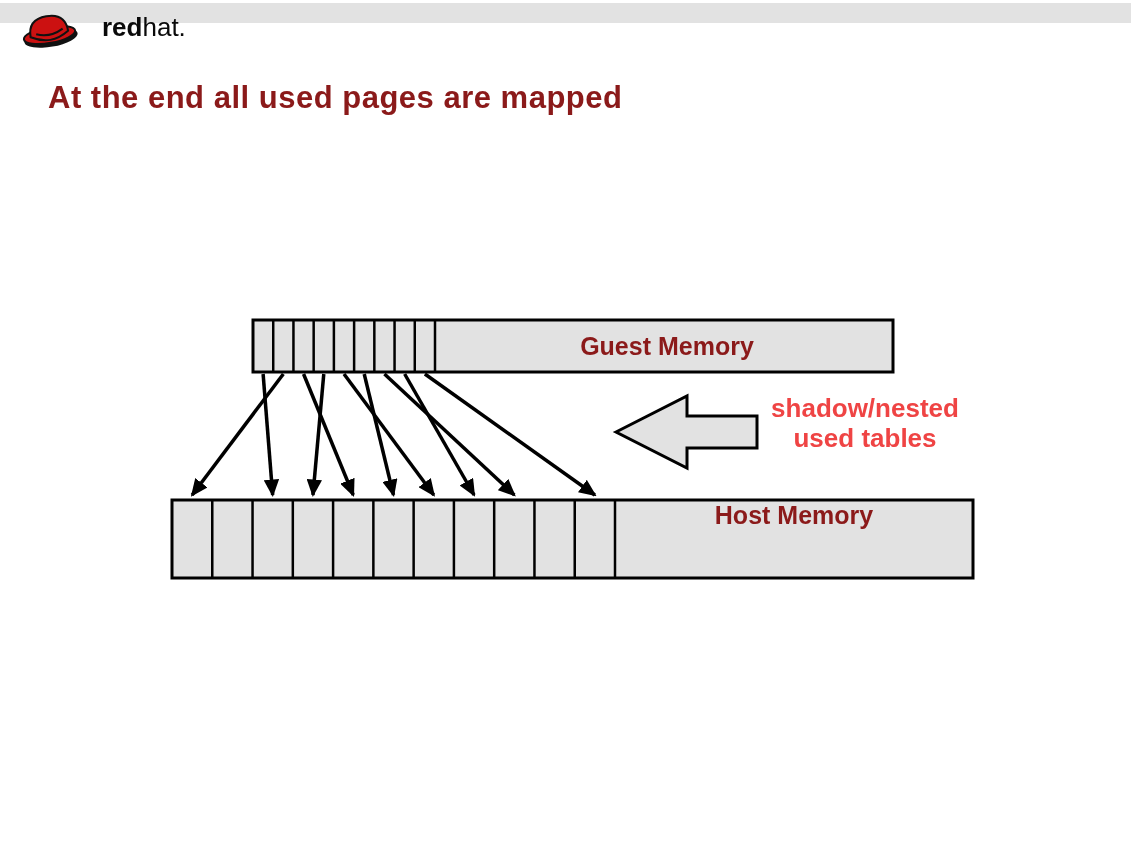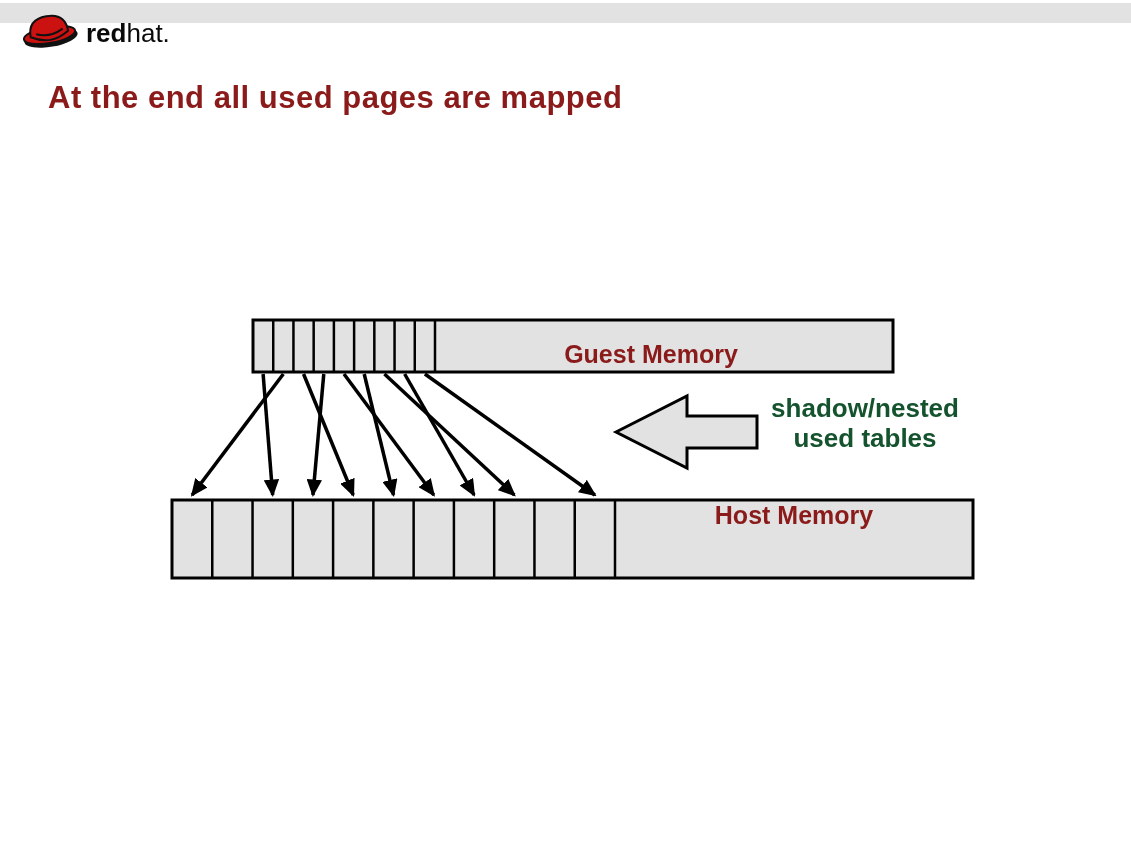--- a/index.html
+++ b/index.html
@@ -7,44 +7,44 @@
     width:1131px;height:848px;position:relative;overflow:hidden;
     background:#ffffff;
     font-family:"Liberation Sans","DejaVu Sans",sans-serif;
   }
   .top-band{
     position:absolute;left:0;top:3px;width:1131px;height:20px;
     background:var(--band-gray,#e2e2e2);
   }
   .logo{
     position:absolute;left:16px;top:8px;height:44px;
-    display:flex;align-items:center;gap:4px;
+    display:flex;align-items:flex-start;gap:20px;
   }
   .logo .wordmark{
     font-size:26px;color:#0a0a0a;letter-spacing:0px;line-height:1;
     padding-top:6px;
   }
   .logo .wordmark .bold{font-weight:800;}
   .logo .wordmark .reg{font-weight:400;}
   .slide-title{
     position:absolute;left:48px;top:80px;width:1000px;
     font-size:31px;font-weight:700;color:var(--accent-red,#8b1a1a);
     letter-spacing:0.5px;
   }
   .diagram-svg{position:absolute;left:0;top:0;}
   .bar-label{
     position:absolute;display:flex;align-items:center;justify-content:center;
     font-size:25px;font-weight:700;color:var(--accent-red,#8b1a1a);
     pointer-events:none;
   }
-  .guest-label{left:422px;top:320px;width:458px;height:52px;margin-top:8px;}
+  .guest-label{left:438px;top:320px;width:458px;height:52px;}
   .host-label{left:615px;top:476px;width:358px;height:78px;}
   .pt-annotation{
     position:absolute;left:755px;top:394px;width:220px;
-    text-align:center;font-size:26px;font-weight:700;color:#14532d;
+    text-align:center;font-size:26px;font-weight:700;color:#ef4444;
     line-height:1.15;white-space:nowrap;
   }
   .block-arrow{fill:var(--bar-fill,#e2e2e2);stroke:#000;stroke-width:3;}
 </style>
 </head>
 <body>
 
 <div class="top-band"></div>
 
 <div class="logo">

